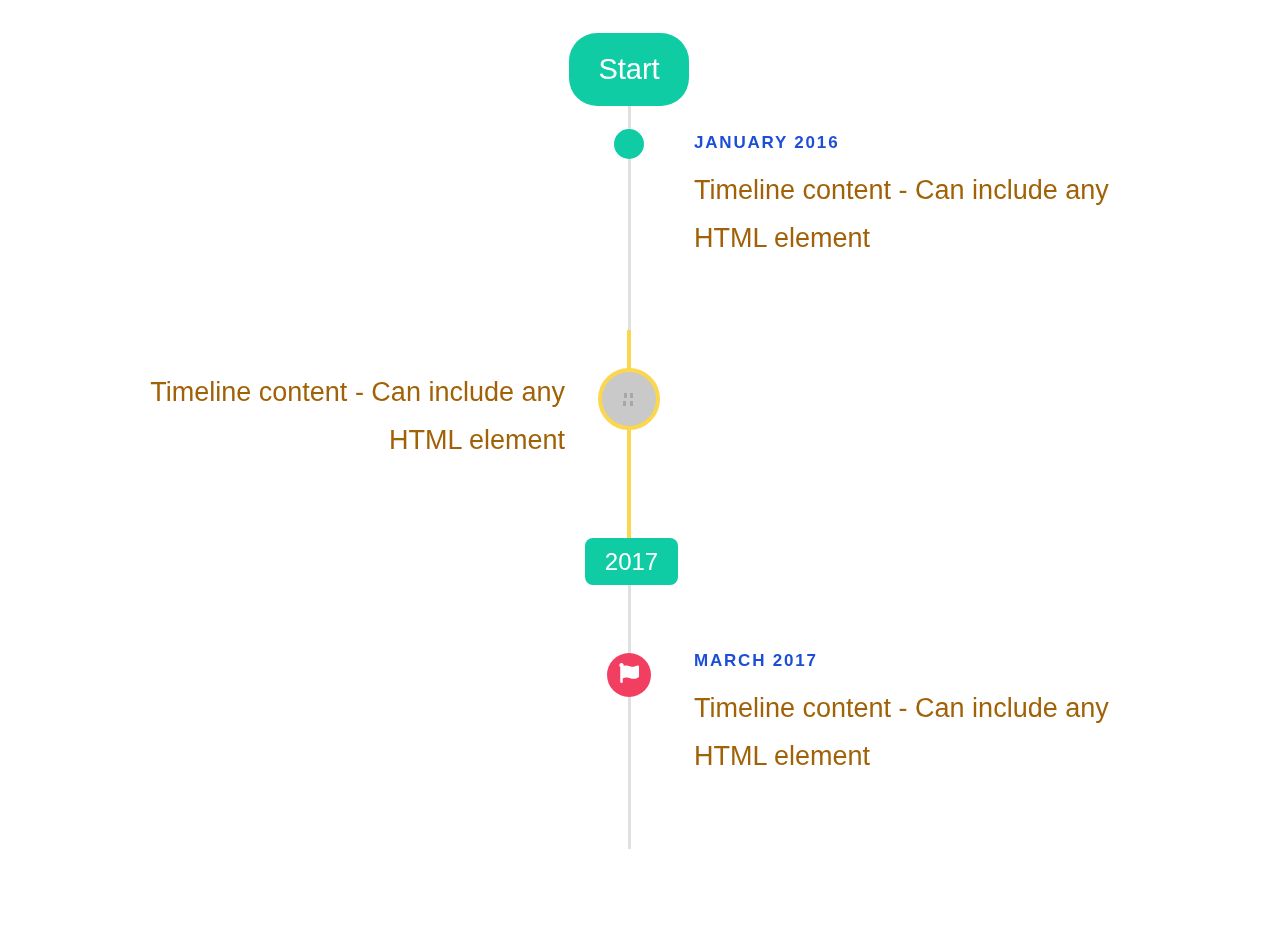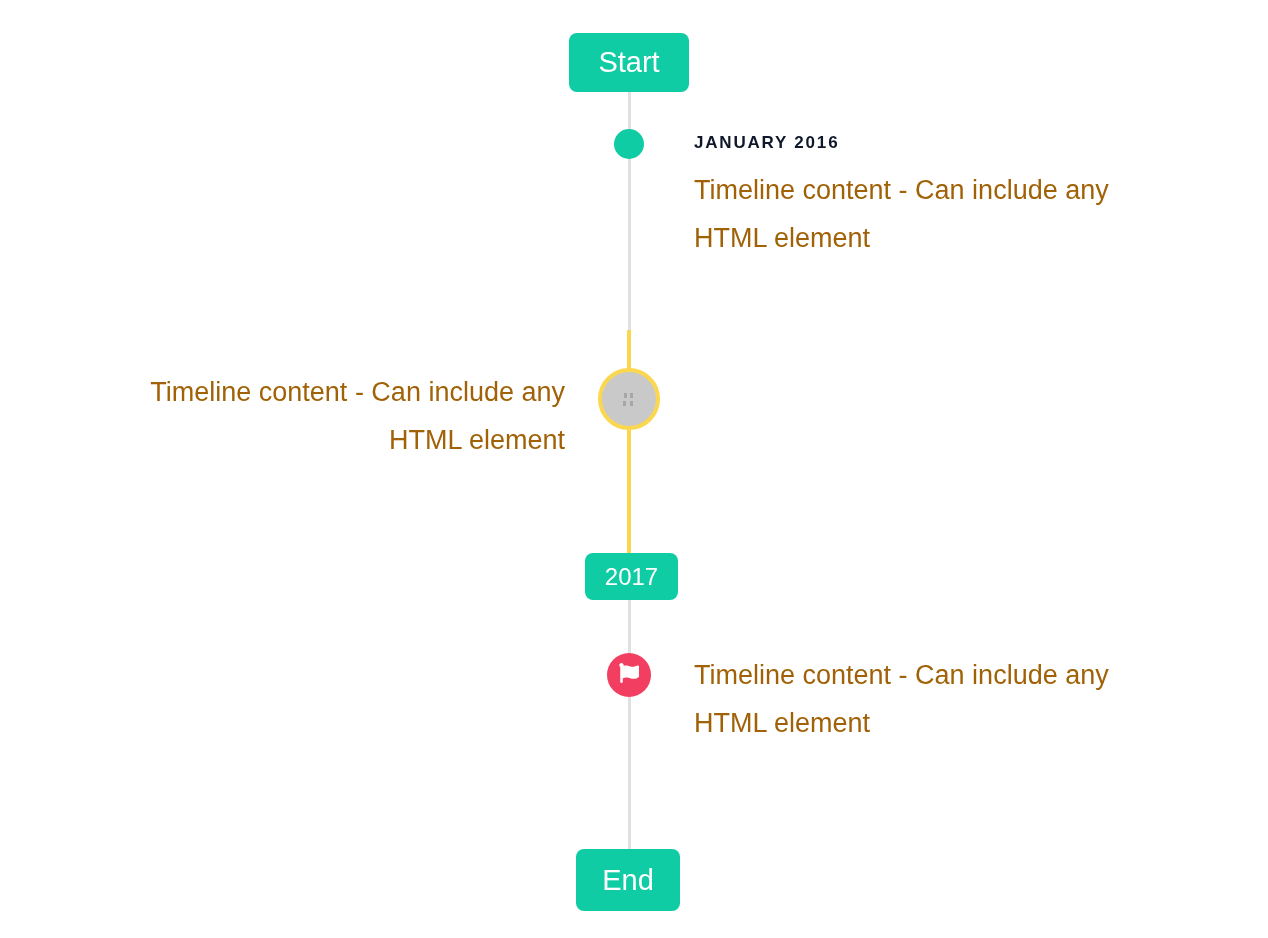--- a/index.html
+++ b/index.html
@@ -22,22 +22,22 @@
   }
 
   
   .badge {
     position: absolute; z-index: 5;
     background: #0fcca4; color: #ffffff;
     border-radius: 8px;
     display: flex; align-items: center; justify-content: center;
     font-weight: 400;
   }
-  .badge-start { left: 569px; top: 33px; width: 120px; height: 59px; font-size: 29px; }
-  .badge-year  { left: 585px; top: 553px; width: 93px;  height: 47px; font-size: 24px; }
+  .badge-start { left: 569px; top: 33px; width: 120px; height: 73px; font-size: 29px; border-radius: 28px; }
+  .badge-year  { left: 585px; top: 538px; width: 93px;  height: 47px; font-size: 24px; }
   .badge-end   { left: 576px; top: 849px; width: 104px; height: 62px; font-size: 29px; }
 
   
   .marker { position: absolute; z-index: 4; border-radius: 50%; }
   .marker-dot {
     left: 614px; top: 129px; width: 30px; height: 30px; background: #0fcca4;
   }
   .marker-disabled {
     left: 598px; top: 368px; width: 62px; height: 62px;
     background: #c9c9c9; border: 4px solid #fbd74f;
@@ -59,21 +59,21 @@
 
   
   .event { position: absolute; z-index: 3; }
   .event-right { text-align: left; }
   .event-left  { text-align: right; }
   .event-jan { left: 694px; top: 133px; width: 545px; }
   .event-feb { right: 703px; top: 368px; width: 545px; }
   .event-mar { left: 694px; top: 651px; width: 545px; }
   .event-date {
     font-size: 17px; font-weight: 700; letter-spacing: 1.8px;
-    color: #0f172a; margin-bottom: 13px;
+    color: #1d4ed8; margin-bottom: 13px;
   }
   .event-content {
     font-size: 27px; line-height: 48px; color: #a16207; font-weight: 400;
   }
 </style>
 </head>
 <body>
 
 <div class="stage">
 
@@ -104,21 +104,21 @@
   <div class="badge badge-year">2017</div>
 
   <div class="marker marker-flag">
     <span>
       <svg viewBox="0 0 512 512" xmlns="http://www.w3.org/2000/svg">
           <path d="M349.565 98.783C295.978 98.783 251.721 64 184.348 64c-24.955 0-47.309 4.384-68.045 12.013a55.947 55.947 0 0 0 3.586-23.562C118.117 24.015 94.806 1.206 66.338.048 34.345-1.254 8 24.296 8 56c0 19.026 9.497 35.825 24 45.945V488c0 13.255 10.745 24 24 24h16c13.255 0 24-10.745 24-24v-94.4c28.311-12.064 63.582-22.122 114.435-22.122 53.588 0 97.844 34.783 165.217 34.783 48.169 0 86.667-16.294 122.505-40.858C506.84 359.452 512 349.571 512 339.045v-243.1c0-23.393-24.269-38.87-45.485-29.016-34.338 15.948-76.454 31.854-116.95 31.854z"></path>
         </svg>
     </span>
   </div>
   <div class="event event-right event-mar">
+    <div class="event-date">MARCH 2017</div>
     <div class="event-content">
       <div>Timeline content - Can include any</div>
       <div>HTML element</div>
     </div>
   </div>
 
-  <div class="badge badge-end">End</div>
 
 </div>
 
 </body></html>

